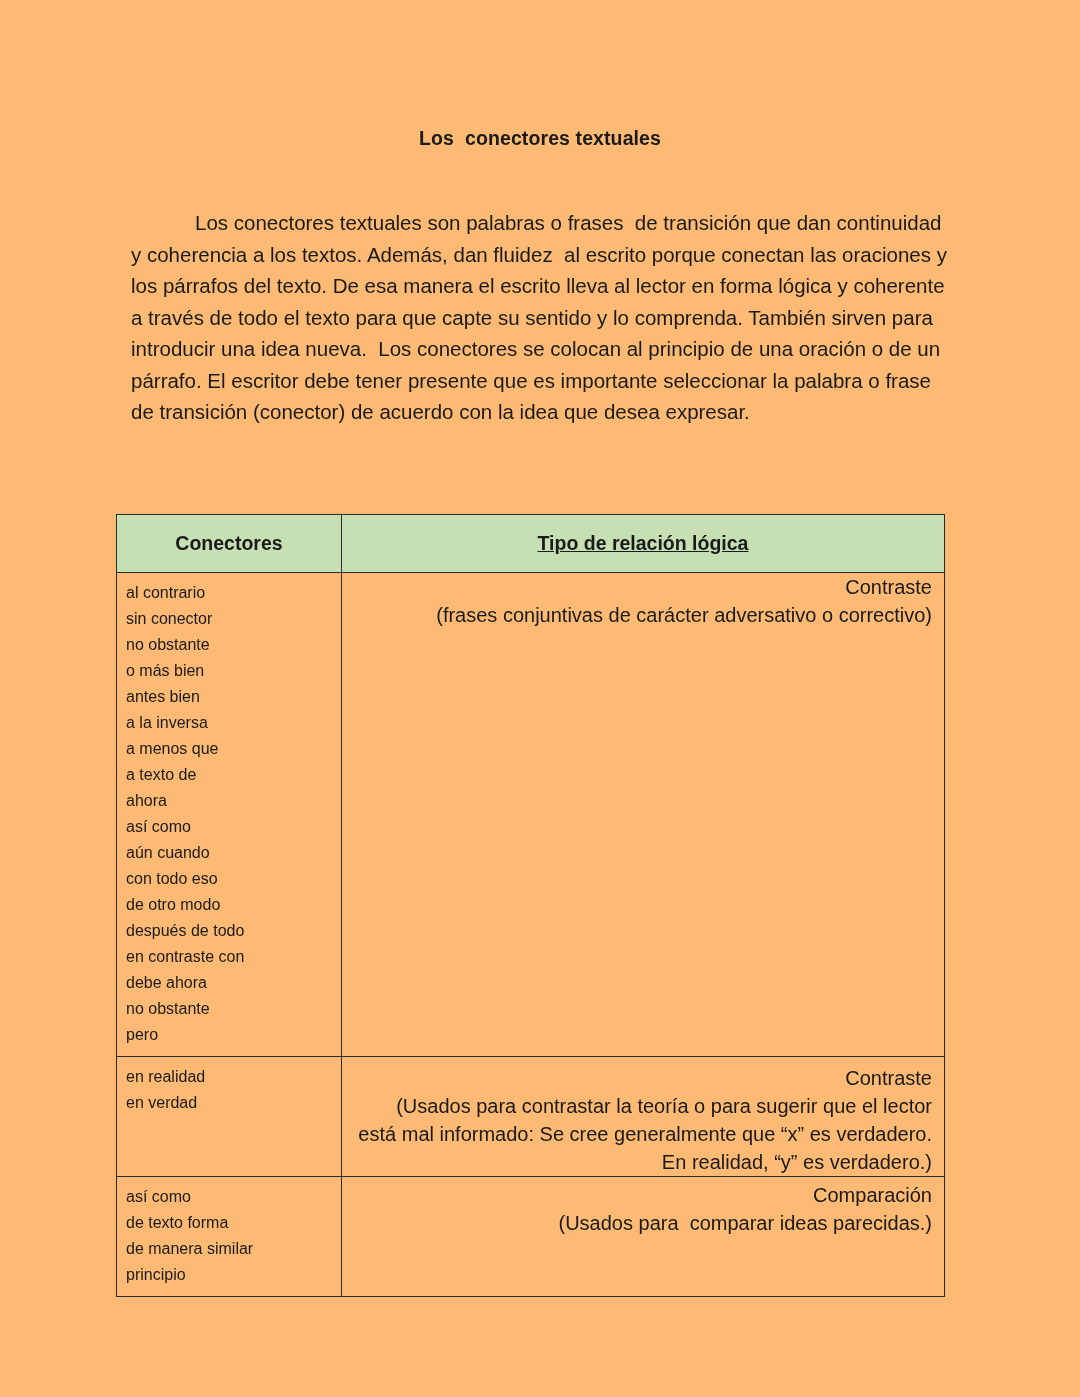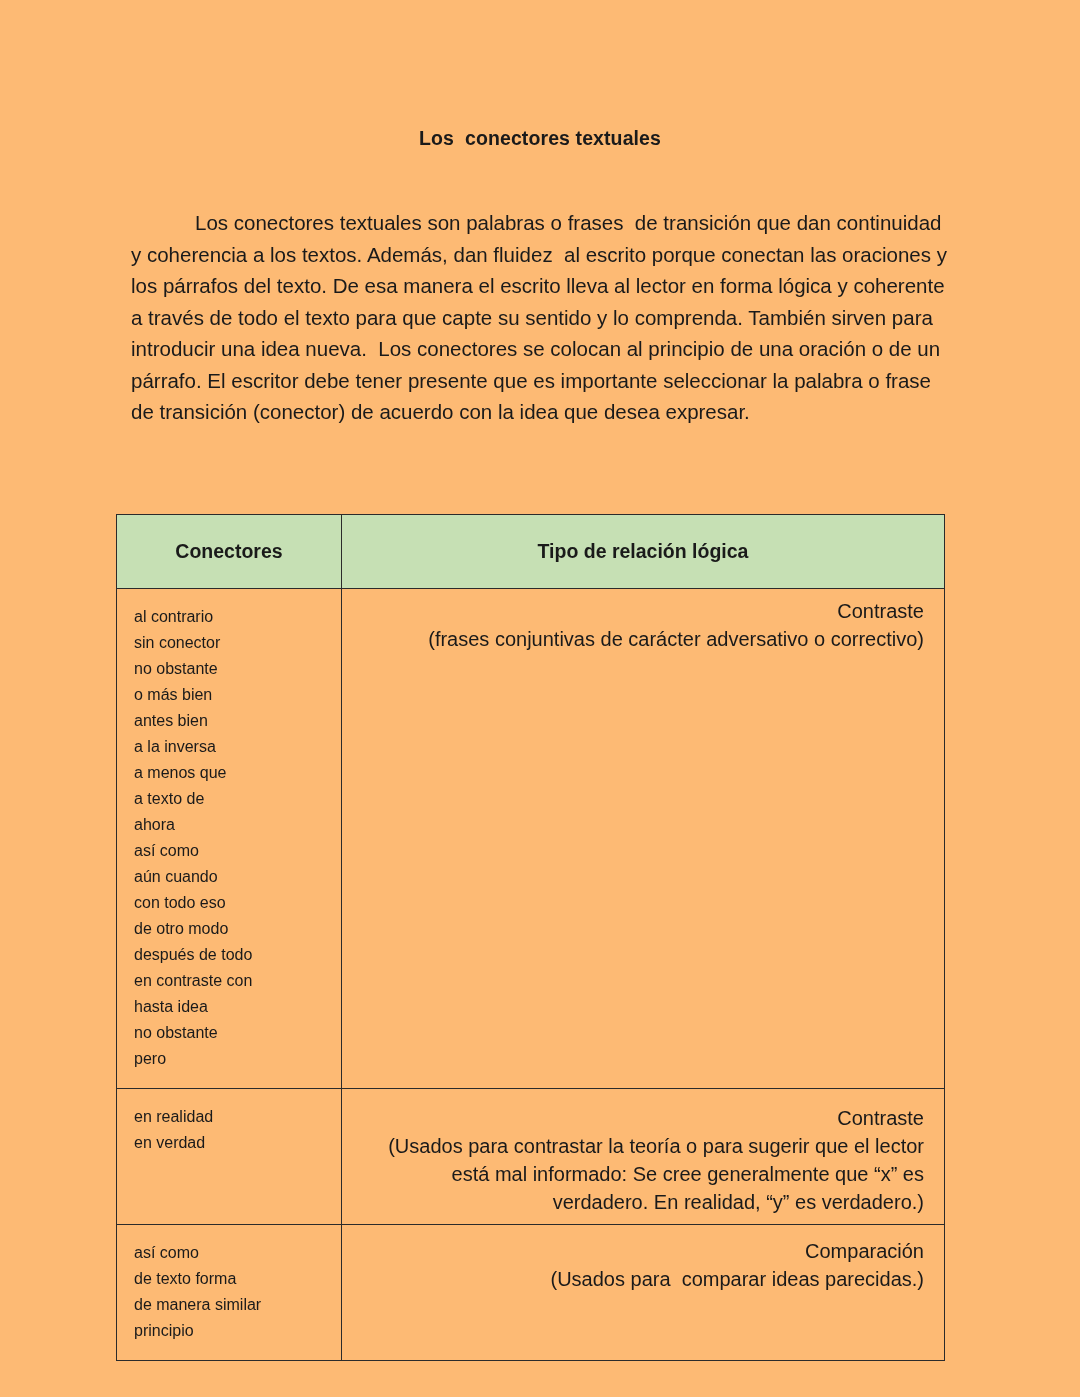--- a/index.html
+++ b/index.html
@@ -50,21 +50,21 @@
     left: 116px;
     width: 828px;
     border-collapse: collapse;
     table-layout: fixed;
   }
   table.connectors-table col.col-conectores { width: 225px; }
   table.connectors-table col.col-relacion { width: 603px; }
   table.connectors-table th,
   table.connectors-table td {
     border: 1.4px solid #2b2b2b;
-    padding: 8px;
+    padding: 0;
     vertical-align: top;
   }
   table.connectors-table thead th {
     background: #c6e0b4;
     height: 57px;
     font-size: 19.5px;
     font-weight: bold;
     text-align: center;
     vertical-align: middle;
   }
@@ -101,21 +101,21 @@
   <div class="body-paragraph">Los conectores textuales son palabras o frases  de transición que dan continuidad y coherencia a los textos. Además, dan fluidez  al escrito porque conectan las oraciones y los párrafos del texto. De esa manera el escrito lleva al lector en forma lógica y coherente a través de todo el texto para que capte su sentido y lo comprenda. También sirven para introducir una idea nueva.  Los conectores se colocan al principio de una oración o de un párrafo. El escritor debe tener presente que es importante seleccionar la palabra o frase de transición (conector) de acuerdo con la idea que desea expresar.</div>
 
   <table class="connectors-table">
     <colgroup>
       <col class="col-conectores">
       <col class="col-relacion">
     </colgroup>
     <thead>
       <tr>
         <th style="background: rgb(198, 224, 180);">Conectores</th>
-        <th style="background: rgb(198, 224, 180);">Tipo de relación lógica</th>
+        <th style="background: rgb(198, 224, 180); text-decoration: underline;">Tipo de relación lógica</th>
       </tr>
     </thead>
     <tbody>
       <tr>
         <td>
           <div class="cell-list">
             <div class="item">al contrario</div>
             <div class="item">sin conector</div>
             <div class="item">no obstante</div>
             <div class="item">o más bien</div>
@@ -123,21 +123,21 @@
             <div class="item">a la inversa</div>
             <div class="item">a menos que</div>
             <div class="item">a texto de</div>
             <div class="item">ahora</div>
             <div class="item">así como</div>
             <div class="item">aún cuando</div>
             <div class="item">con todo eso</div>
             <div class="item">de otro modo</div>
             <div class="item">después de todo</div>
             <div class="item">en contraste con</div>
-            <div class="item">hasta idea</div>
+            <div class="item">debe ahora</div>
             <div class="item">no obstante</div>
             <div class="item">pero</div>
           </div>
         </td>
         <td class="desc-contraste-long">
           <div class="cell-desc">
             <div class="label">Contraste</div>
             <div class="detail">(frases conjuntivas de carácter adversativo o correctivo)</div>
           </div>
         </td>

